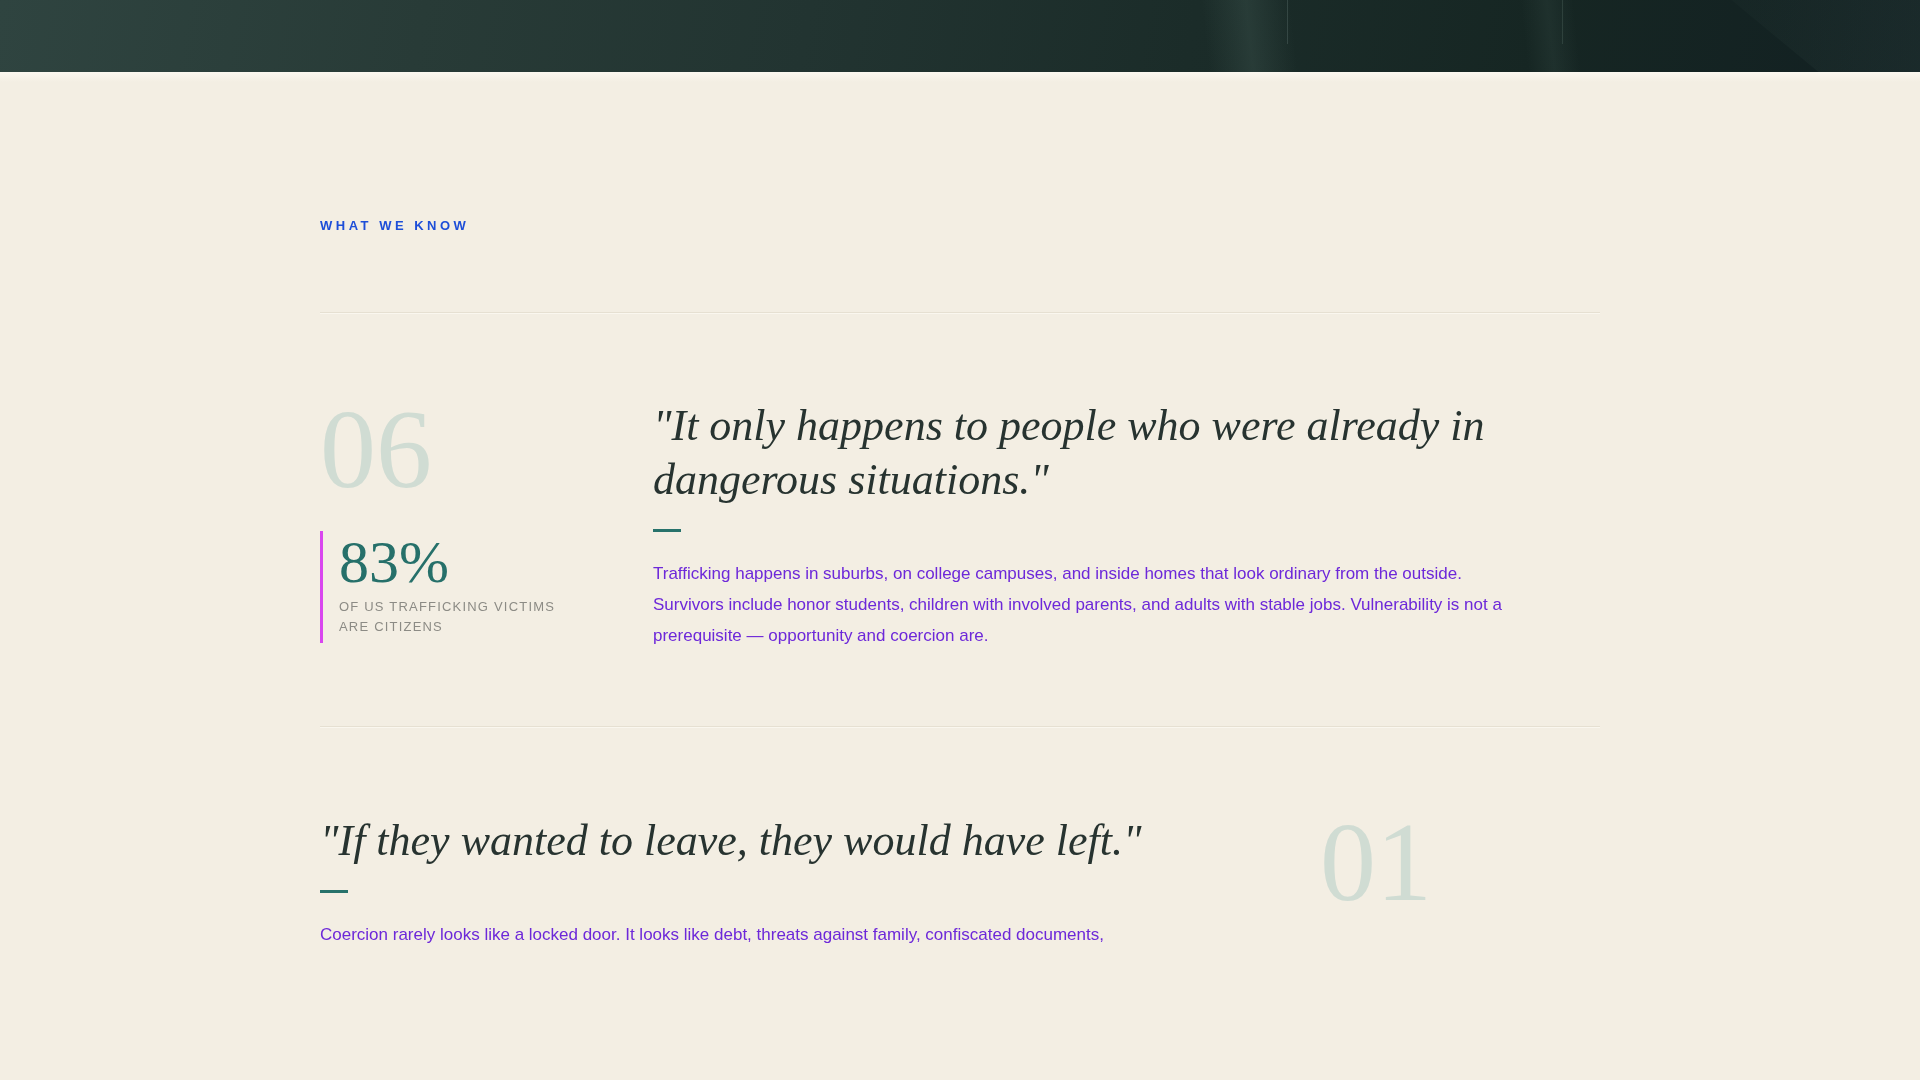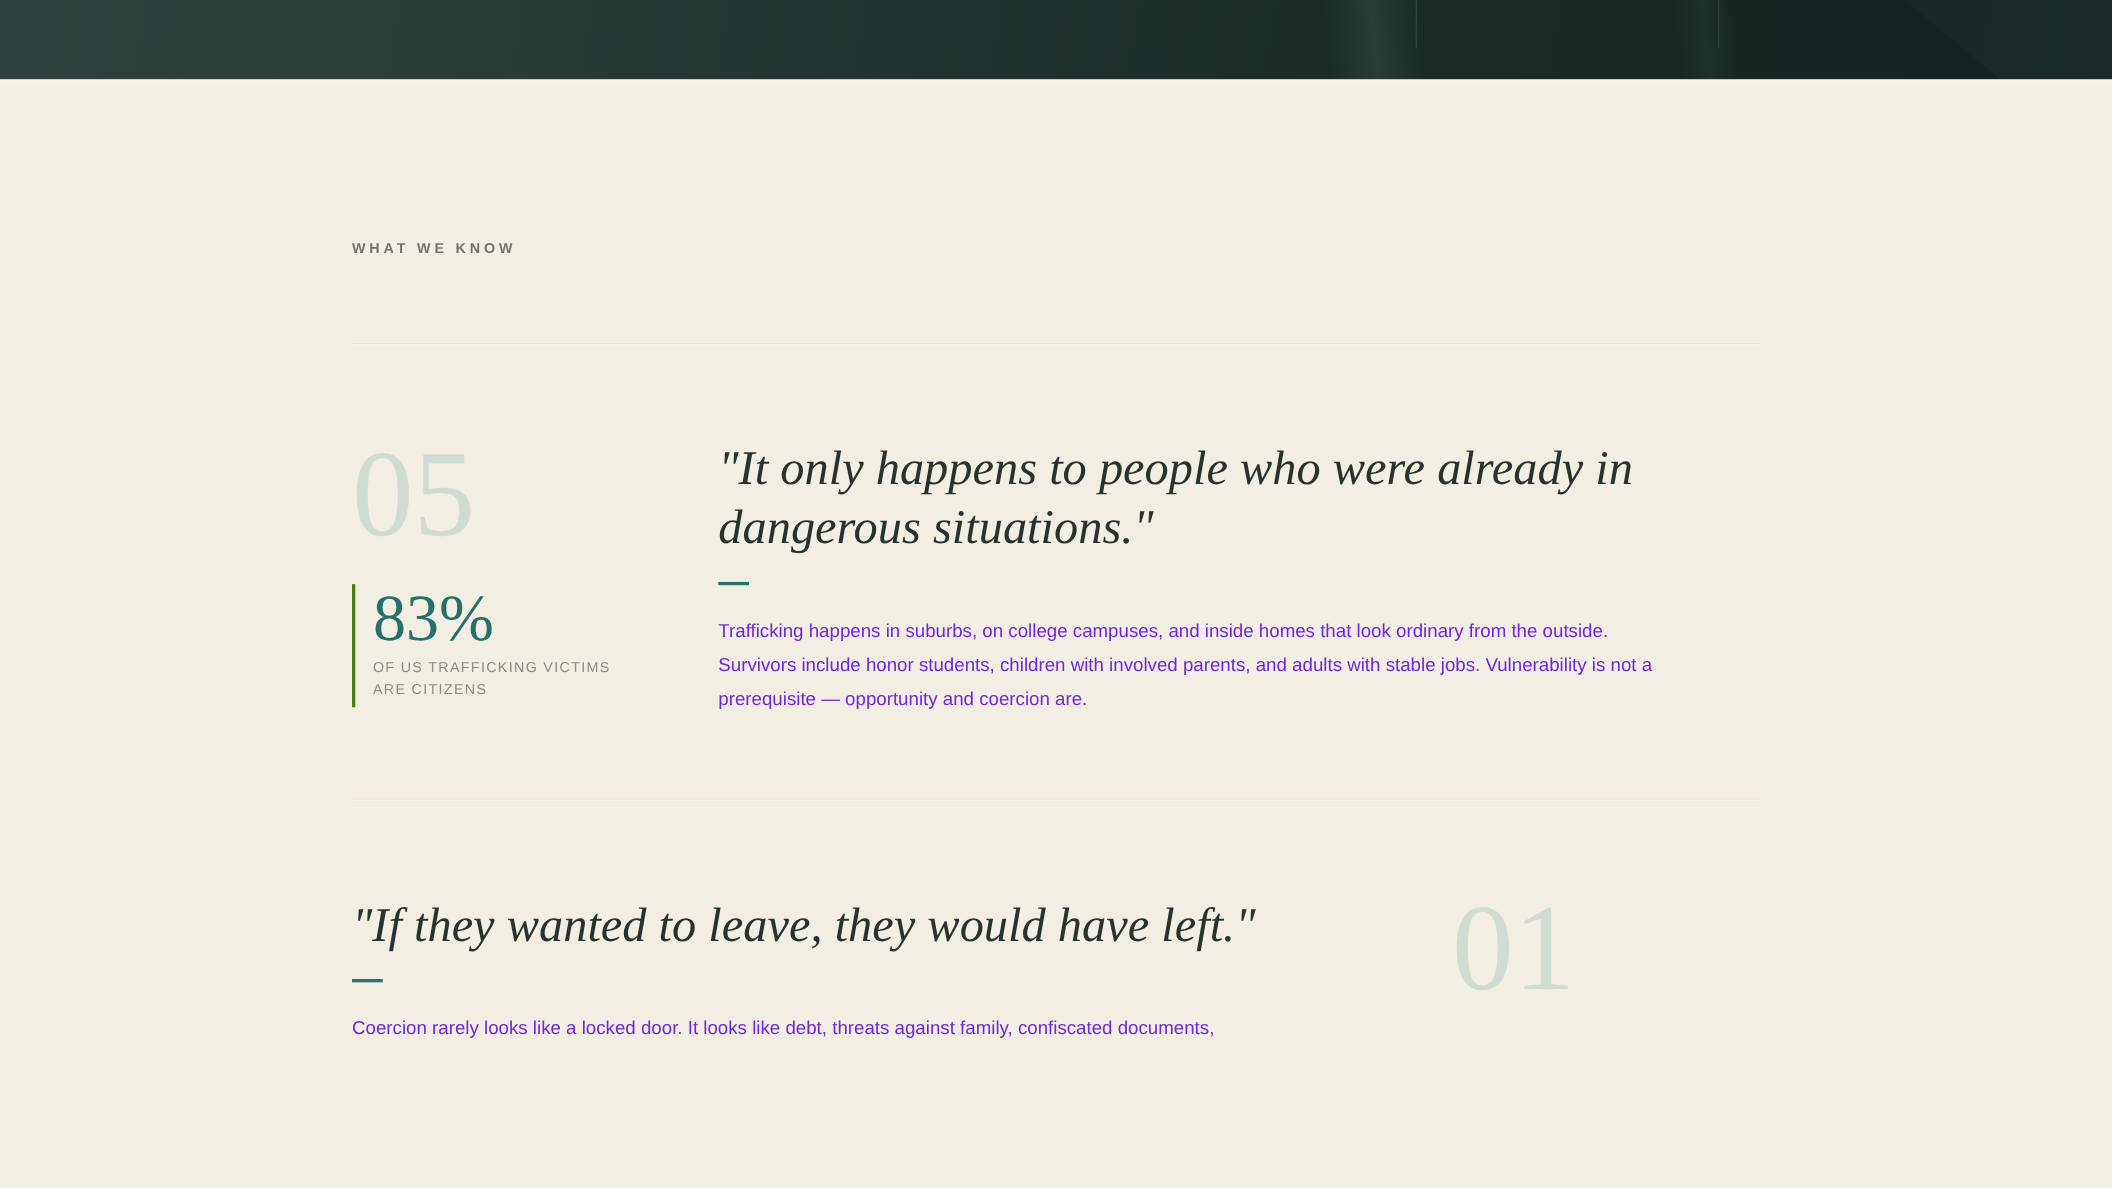--- a/index.html
+++ b/index.html
@@ -49,21 +49,21 @@
     clip-path: polygon(35% 0, 100% 0, 100% 100%, 65% 100%);
   }
   .band-fade { height: 10px; background: linear-gradient(#fbf8f0, #f3eee3); }
 
   
   .container { width: 1280px; margin: 0 auto; }
 
   .intro { padding-top: 137px; }
   .eyebrow {
     font-size: 13px; font-weight: 700; line-height: 13px;
-    letter-spacing: 3.5px; color: #737373;
+    letter-spacing: 3.5px; color: #1d4ed8;
   }
   .heading {
     margin: 14px 0 0 0;
     font-family: "Liberation Serif", serif; font-weight: 400;
     font-size: 52px; line-height: 62px; color: #242e2b;
     max-width: 660px;
   }
 
   .divider {
     border: none; height: 0;
@@ -84,21 +84,21 @@
 
   .big-number {
     font-family: "Liberation Serif", serif;
     font-size: 112px; line-height: 80px; color: #d0dcd3;
     padding-top: 10px;
   }
   .section-2 .big-number { padding-top: 0; }
 
   .stat {
     margin-top: 42px;
-    border-left: 3px solid #4d7c0f;
+    border-left: 3px solid #d946ef;
     padding: 8px 0 6px 16px;
   }
   .stat-value {
     font-family: "Liberation Serif", serif;
     font-size: 60px; line-height: 46px; color: #26706a;
   }
   .stat-caption {
     margin-top: 12px; max-width: 250px;
     font-size: 13px; line-height: 20px; letter-spacing: 1.2px;
     color: #8c8b85;
@@ -133,21 +133,21 @@
 <main class="container">
 
   <section class="intro">
     <div class="eyebrow">WHAT WE KNOW</div>
   </section>
 
   <hr class="divider divider-1">
 
   <section class="myth-row section-1">
     <div class="col-number">
-      <div class="big-number">05</div>
+      <div class="big-number">06</div>
       <div class="stat">
         <div class="stat-value">83%</div>
         <div class="stat-caption">OF US TRAFFICKING VICTIMS ARE CITIZENS</div>
       </div>
     </div>
     <div class="col-text">
       <div class="quote">"It only happens to people who were already in dangerous situations."</div>
       <div class="quote-rule"></div>
       <p class="body-text">Trafficking happens in suburbs, on college campuses, and inside homes that look ordinary from the outside. Survivors include honor students, children with involved parents, and adults with stable jobs. Vulnerability is not a prerequisite — opportunity and coercion are.</p>
     </div>

